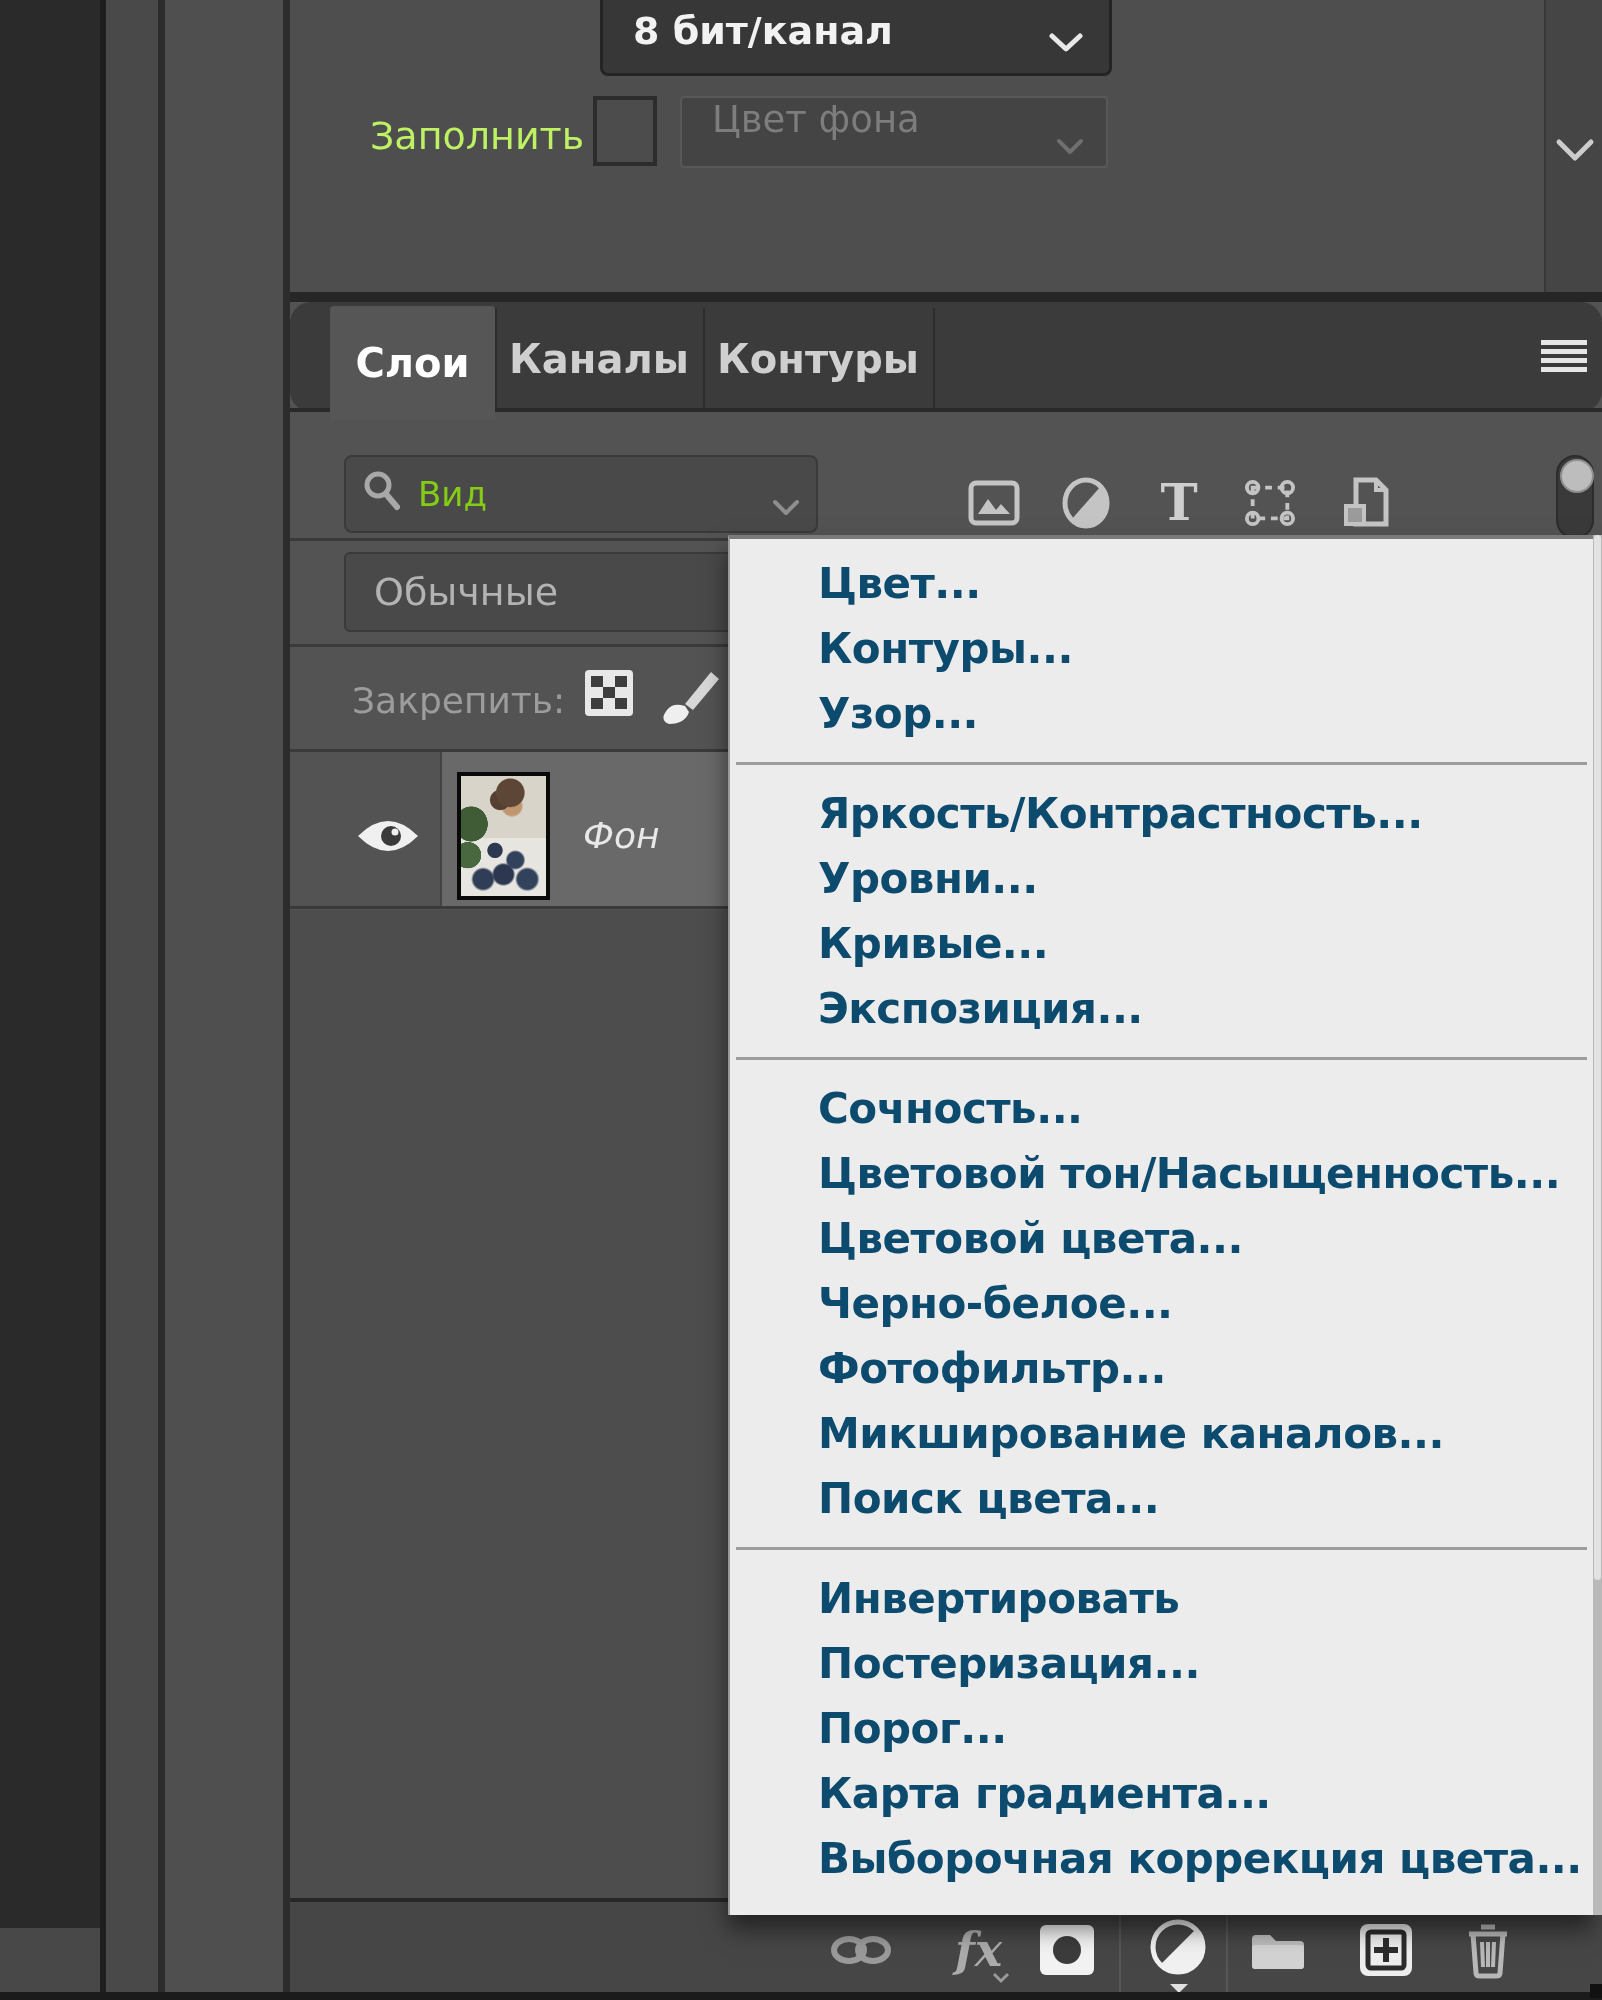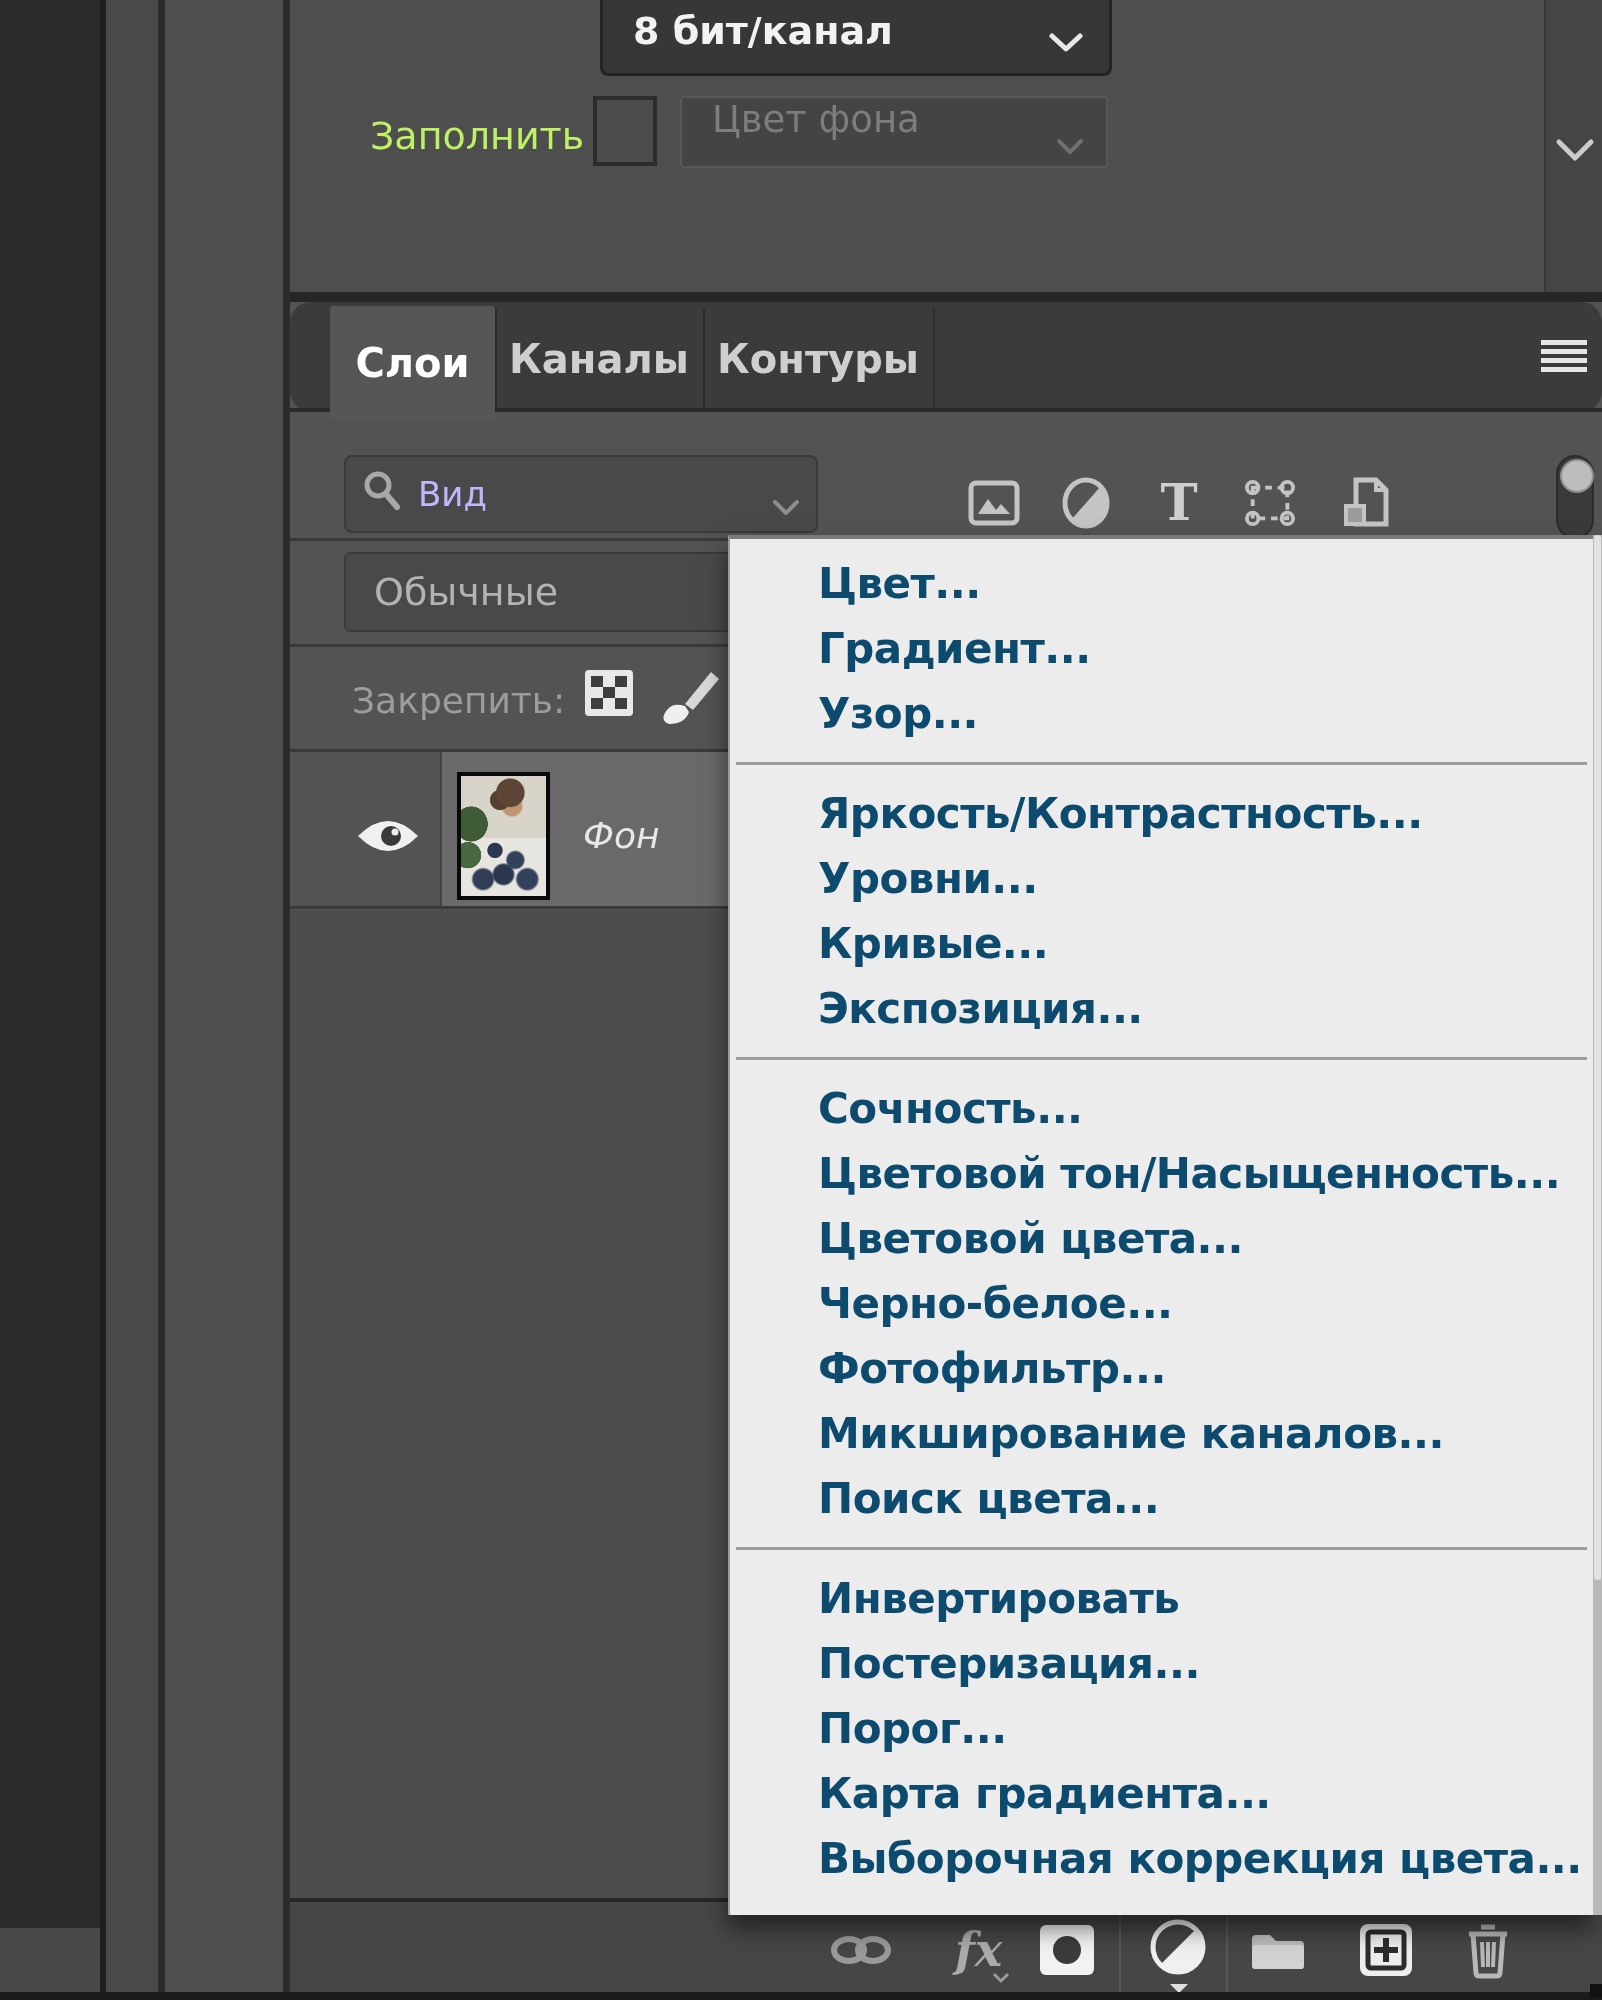--- a/index.html
+++ b/index.html
@@ -52,21 +52,21 @@
   .tab.active{top:4px;height:114px;background:#565656;color:#ffffff;font-weight:bold;
     border-radius:4px 4px 0 0;z-index:3;}
   .tab-div{position:absolute;top:6px;width:2px;height:100px;background:#2d2d2d;}
   .hamburger{position:absolute;left:1251px;top:38px;width:46px;height:33px;
     background:repeating-linear-gradient(to bottom,#e6e6e6 0 5px,rgba(0,0,0,0) 5px 9px);}
 
   
   .kind-select{
     left:344px;top:455px;width:474px;height:78px;background:#494949;
     border:2px solid #3a3a3a;border-radius:8px;box-sizing:border-box;
-    display:flex;align-items:center;color:#c4b5fd;font-size:34px;
+    display:flex;align-items:center;color:#84cc16;font-size:34px;
   }
   .kind-select .mag{margin-left:14px;margin-right:16px;}
   .kind-select .chev{position:absolute;right:16px;top:28px;}
   .filter-icon{position:absolute;top:477px;width:52px;height:52px;display:flex;
     align-items:center;justify-content:center;}
   .ftoggle{left:1556px;top:455px;width:38px;height:84px;background:#3a3a3a;
     border:2px solid #2c2c2c;border-radius:20px;box-sizing:border-box;}
   .ftoggle .knob{position:absolute;left:2px;top:2px;width:30px;height:30px;
     border-radius:50%;background:#bdbdbd;border:2px solid #8f8f8f;}
 
@@ -339,21 +339,21 @@
       <line x1="19" y1="21" x2="20" y2="46" stroke="#b8b8b8" stroke-width="4"></line>
       <line x1="25" y1="21" x2="25" y2="46" stroke="#b8b8b8" stroke-width="4"></line>
       <line x1="31" y1="21" x2="30" y2="46" stroke="#b8b8b8" stroke-width="4"></line>
     </svg>
   </div>
   <div class="abs bottom-edge"></div>
   <div class="abs resize-grip"></div>
 
   <div class="abs adj-menu">
       <div class="menu-item">Цвет...</div>
-      <div class="menu-item">Градиент...</div>
+      <div class="menu-item">Контуры...</div>
       <div class="menu-item">Узор...</div>
       <div class="menu-sep"></div>
       <div class="menu-item">Яркость/Контрастность...</div>
       <div class="menu-item">Уровни...</div>
       <div class="menu-item">Кривые...</div>
       <div class="menu-item">Экспозиция...</div>
       <div class="menu-sep"></div>
       <div class="menu-item">Сочность...</div>
       <div class="menu-item">Цветовой тон/Насыщенность...</div>
       <div class="menu-item">Цветовой цвета...</div>

